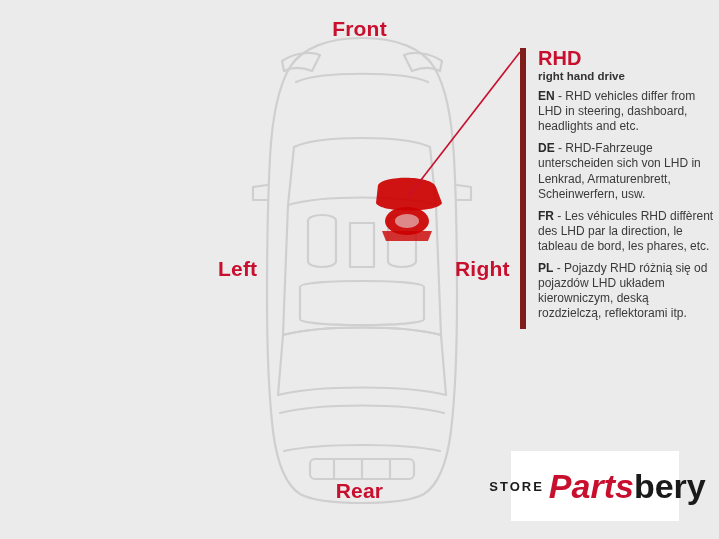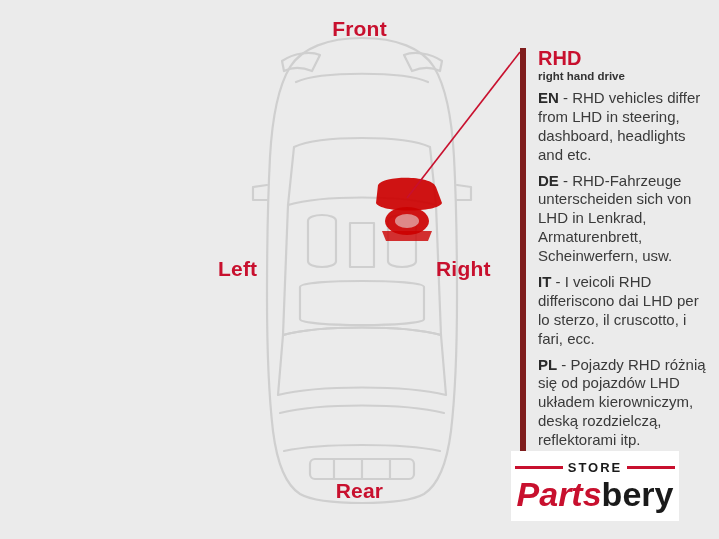--- a/index.html
+++ b/index.html
@@ -25,21 +25,21 @@
     position: absolute;
     color: #c8102e;
     font-weight: bold;
     font-size: 21px;
     letter-spacing: 0.2px;
     white-space: nowrap;
   }
   #label-front { left: 0; top: 17px; width: 719px; text-align: center; }
   #label-rear  { left: 0; top: 479px; width: 719px; text-align: center; }
   #label-left  { left: 218px; top: 257px; }
-  #label-right { left: 436px; top: 257px; }
+  #label-right { left: 455px; top: 257px; }
 
   
   #car-svg {
     position: absolute;
     left: 250px;
     top: 35px;
   }
 
   
   #callout {
@@ -58,21 +58,21 @@
     margin: 0 0 1px 0;
   }
   #callout .subtitle {
     color: #333333;
     font-weight: bold;
     font-size: 11.5px;
     margin: 0 0 7px 0;
   }
   #callout .para {
     color: #3a3a3a;
-    font-size: 15px;
+    font-size: 12px;
     line-height: 1.26;
     margin: 0 0 7px 0;
   }
   #callout .para .lang {
     font-weight: bold;
     color: #2a2a2a;
   }
 
   
   #leader {
@@ -84,21 +84,21 @@
 
   
   #logo-box {
     position: absolute;
     left: 511px;
     top: 451px;
     width: 168px;
     height: 70px;
     background: #ffffff;
     display: flex;
-    flex-direction: column;
+    flex-direction: row;
     justify-content: center;
     align-items: center;
   }
   #logo-store-row {
     display: flex;
     align-items: center;
     justify-content: center;
     width: 160px;
     height: 16px;
   }
@@ -203,21 +203,21 @@
     <div class="title">RHD</div>
     <div class="subtitle">right hand drive</div>
 
     <p class="para">
       <span class="lang">EN</span><span> - RHD vehicles differ from LHD in steering, dashboard, headlights and etc.</span>
     </p>
     <p class="para">
       <span class="lang">DE</span><span> - RHD-Fahrzeuge unterscheiden sich von LHD in Lenkrad, Armaturenbrett, Scheinwerfern, usw.</span>
     </p>
     <p class="para">
-      <span class="lang">IT</span><span> - I veicoli RHD differiscono dai LHD per lo sterzo, il cruscotto, i fari, ecc.</span>
+      <span class="lang">FR</span><span> - Les véhicules RHD diffèrent des LHD par la direction, le tableau de bord, les phares, etc.</span>
     </p>
     <p class="para">
       <span class="lang">PL</span><span> - Pojazdy RHD różnią się od pojazdów LHD układem kierowniczym, deską rozdzielczą, reflektorami itp.</span>
     </p>
   </div>
 
   <div id="logo-box">
     <div id="logo-store-row">
       <span class="rule"></span>
       <span class="store-text">STORE</span>

